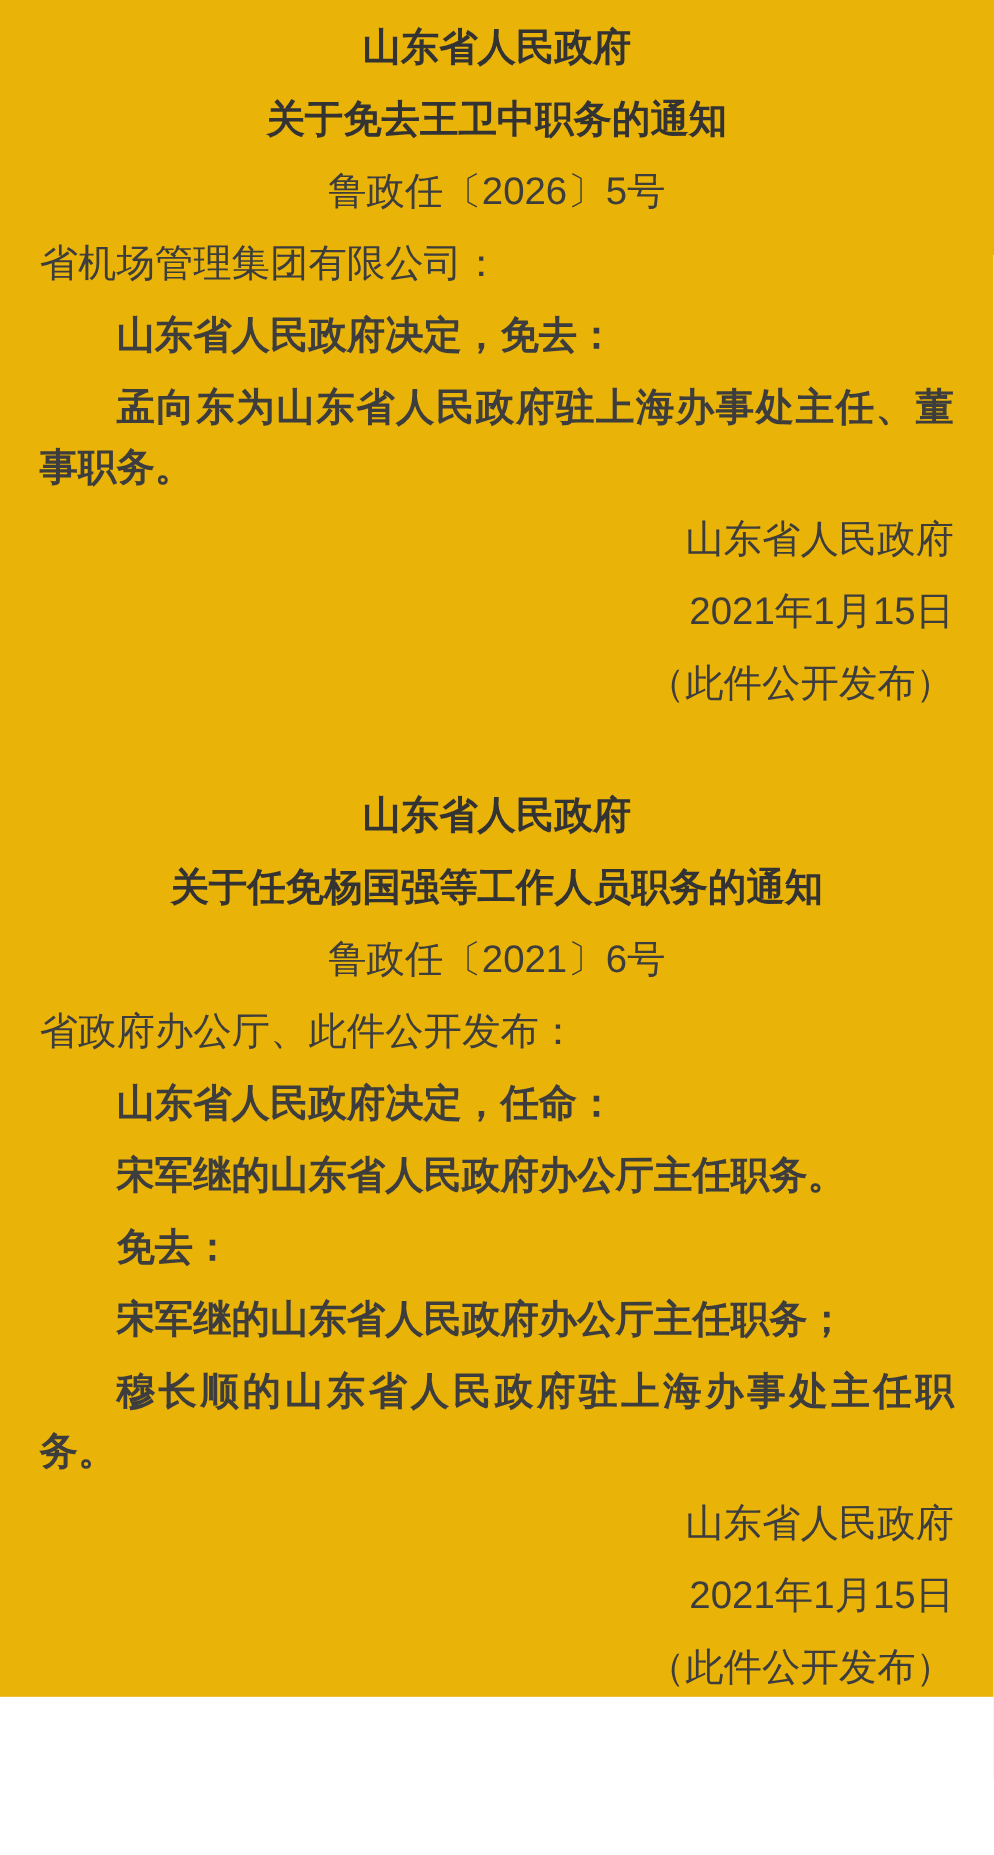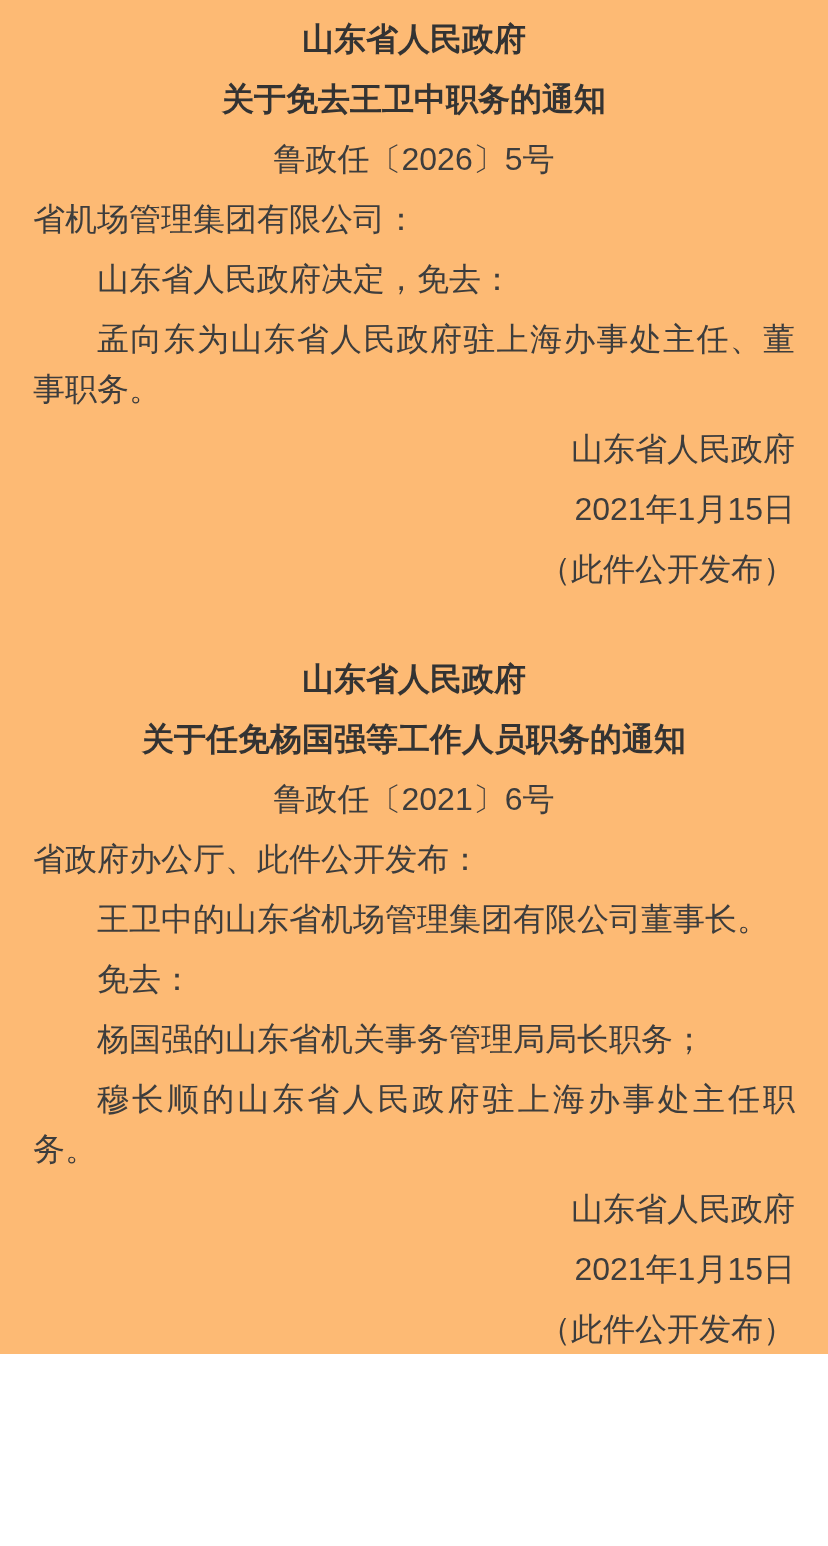--- a/index.html
+++ b/index.html
@@ -12,29 +12,29 @@
     min-height: 1546px;
   }
   .doc {
     box-sizing: border-box;
     width: 828px;
     padding: 14px 33px 0 33px;
     font-family: "Liberation Sans", sans-serif;
     font-size: 32px;
     line-height: 50px;
     color: #3d3d3d;
-    background: #fdba74;
+    background: #eab308;
   }
   .doc p {
     margin: 0 0 10px 0;
     padding: 0;
   }
   .center { text-align: center; }
   .bold   { font-weight: 700; color: #333333; }
-  .indent { text-indent: 2em; text-align: justify; }
+  .indent { text-indent: 2em; text-align: justify; font-weight: bold; }
   .right  { text-align: right; }
   .notice-gap { margin-top: 60px; }
 </style>
 </head>
 <body>
 
 <main class="doc">
 
   <section>
     <p class="center bold">山东省人民政府</p>
@@ -46,22 +46,23 @@
     <p class="right">山东省人民政府</p>
     <p class="right">2021年1月15日</p>
     <p class="right">（此件公开发布）</p>
   </section>
 
   <section class="notice-gap">
     <p class="center bold">山东省人民政府</p>
     <p class="center bold">关于任免杨国强等工作人员职务的通知</p>
     <p class="center">鲁政任〔2021〕6号</p>
     <p>省政府办公厅、此件公开发布：</p>
-    <p class="indent">王卫中的山东省机场管理集团有限公司董事长。</p>
+    <p class="indent">山东省人民政府决定，任命：</p>
+    <p class="indent">宋军继的山东省人民政府办公厅主任职务。</p>
     <p class="indent">免去：</p>
-    <p class="indent">杨国强的山东省机关事务管理局局长职务；</p>
+    <p class="indent">宋军继的山东省人民政府办公厅主任职务；</p>
     <p class="indent">穆长顺的山东省人民政府驻上海办事处主任职务。</p>
     <p class="right">山东省人民政府</p>
     <p class="right">2021年1月15日</p>
     <p class="right">（此件公开发布）</p>
   </section>
 
 </main>
 
 </body></html>

